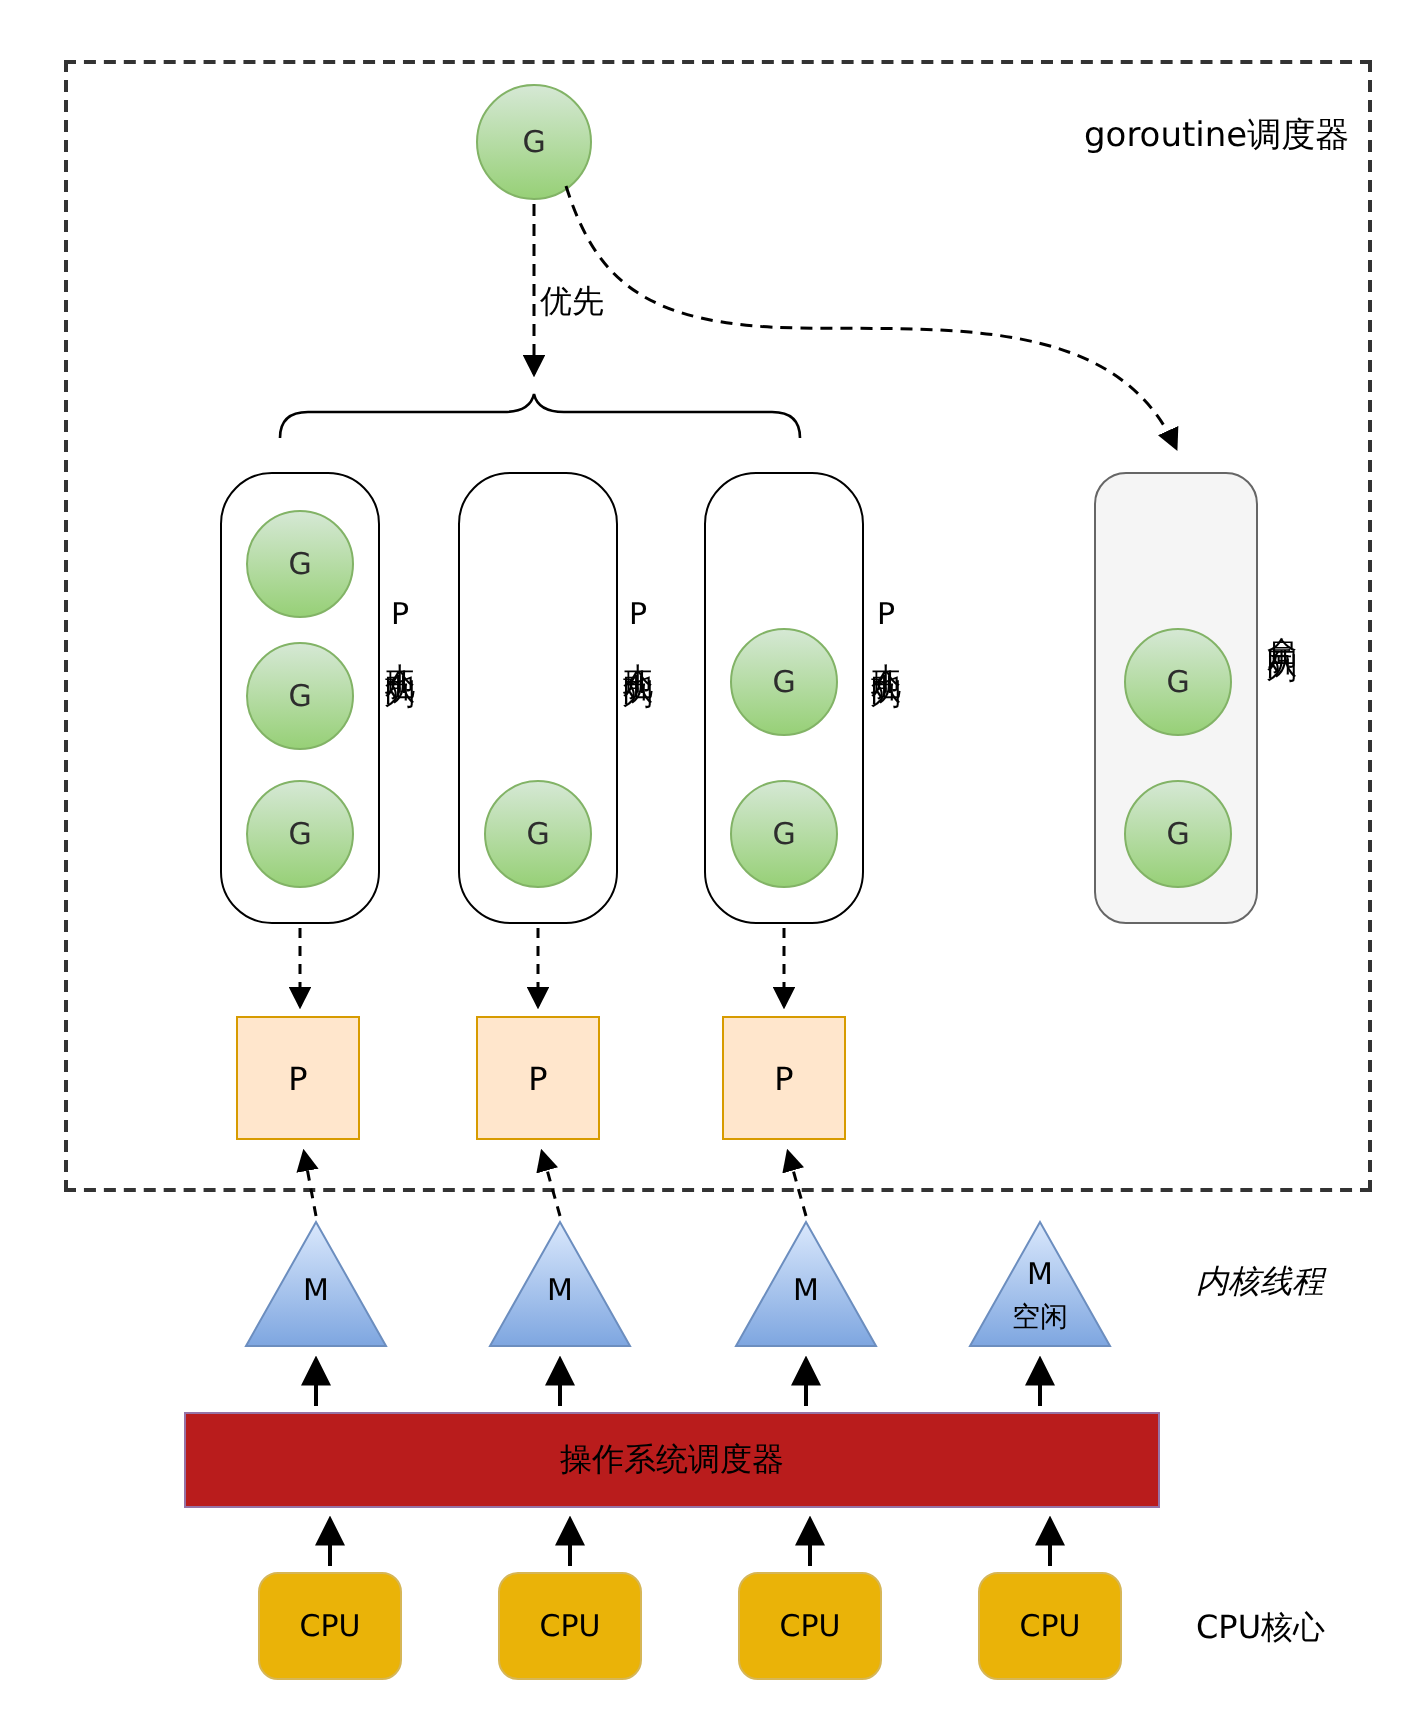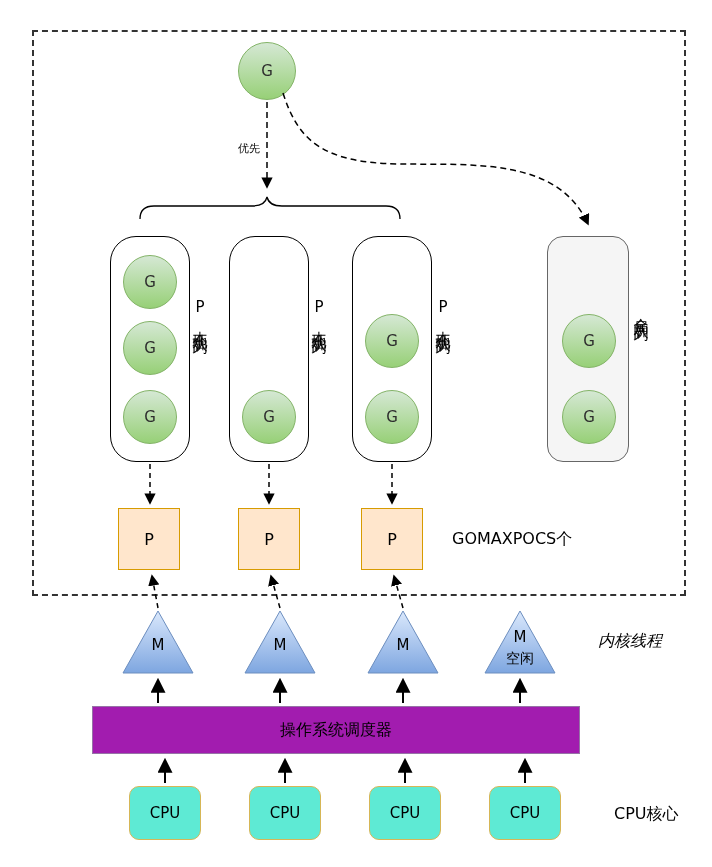--- a/index.html
+++ b/index.html
@@ -20,42 +20,43 @@
   .queue.global{width:82px;background:#f5f5f5;border:1px solid #666;border-radius:16px;}
 
   .vlabel{position:absolute;writing-mode:vertical-rl;text-orientation:upright;
          font-size:15px;letter-spacing:3px;line-height:1;}
 
   .p-box{position:absolute;width:62px;height:62px;background:#ffe6cc;
          border:1px solid #d79b00;display:flex;align-items:center;justify-content:center;
          font-size:16px;box-sizing:border-box;}
 
   .os-bar{position:absolute;left:92px;top:706px;width:488px;height:48px;
-         background:#a21caf;border:1px solid #9673a6;display:flex;align-items:center;
+         background:#b91c1c;border:1px solid #9673a6;display:flex;align-items:center;
          justify-content:center;font-size:16px;box-sizing:border-box;}
 
-  .cpu-box{position:absolute;width:72px;height:54px;background:#5eead4;
+  .cpu-box{position:absolute;width:72px;height:54px;background:#eab308;
          border:1px solid #d6b656;border-radius:10px;display:flex;align-items:center;
          justify-content:center;font-size:15px;box-sizing:border-box;}
 
   .label{position:absolute;font-size:16px;}
   .label.title{font-size:17px;}
-  .label.small{font-size:11px;}
+  .label.small{font-size:16px;margin-left:32px;}
 
   .tri-label{position:absolute;width:40px;text-align:center;font-size:15px;z-index:6;}
   .tri-sub{font-size:14px;text-align:center;}
 
   svg.connectors{position:absolute;left:0;top:0;z-index:5;pointer-events:none;}
 </style>
 </head>
 <body>
 
 <div id="stage">
 
   <div class="scheduler-boundary"></div>
+  <div class="label title" style="left:542px;top:56px;">goroutine调度器</div>
 
   <div class="g-circle g-large" style="left:238px;top:42px;">
       <span>G</span>
     </div>
 
   <div class="label small" style="left:238px;top:141px;">优先</div>
 
   <div class="queue" style="left:110px;top:236px;"></div>
   <div class="queue" style="left:229px;top:236px;"></div>
   <div class="queue" style="left:352px;top:236px;"></div>
@@ -98,21 +99,20 @@
   <div class="p-box" style="left:118px;top:508px;">
     <span>P</span>
     </div>
   <div class="p-box" style="left:238px;top:508px;">
     <span>P</span>
     </div>
   <div class="p-box" style="left:361px;top:508px;">
     <span>P</span>
     </div>
 
-  <div class="label" style="left:452px;top:529px;">GOMAXPOCS个</div>
 
   <div class="tri-label" style="left:138px;top:636px;">M</div>
   <div class="tri-label" style="left:260px;top:636px;">M</div>
   <div class="tri-label" style="left:383px;top:636px;">M</div>
   <div class="tri-label" style="left:500px;top:628px;">M</div>
   <div class="tri-label tri-sub" style="left:500px;top:650px;">空闲</div>
 
   <div class="label" style="left:598px;top:631px;font-style:italic;">内核线程</div>
 
   <div class="os-bar">
@@ -125,21 +125,21 @@
   <div class="cpu-box" style="left:249px;top:786px;">
     <span>CPU</span>
     </div>
   <div class="cpu-box" style="left:369px;top:786px;">
     <span>CPU</span>
     </div>
   <div class="cpu-box" style="left:489px;top:786px;">
     <span>CPU</span>
     </div>
 
-  <div class="label" style="left:614px;top:804px;">CPU核心</div>
+  <div class="label" style="left:598px;top:804px;">CPU核心</div>
 
   <svg class="connectors" width="712" height="867" viewBox="0 0 712 867">
     <defs>
       <marker id="ah" viewBox="0 0 10 10" refX="8.5" refY="5" markerWidth="7.5" markerHeight="7.5" orient="auto">
         <path d="M0 0 L10 5 L0 10 z" fill="#000"></path>
       </marker>
       <linearGradient id="triGrad" x1="0" y1="0" x2="0" y2="1">
         <stop offset="0" stop-color="#dae8fc"></stop>
         <stop offset="1" stop-color="#7ea6e0"></stop>
       </linearGradient>

